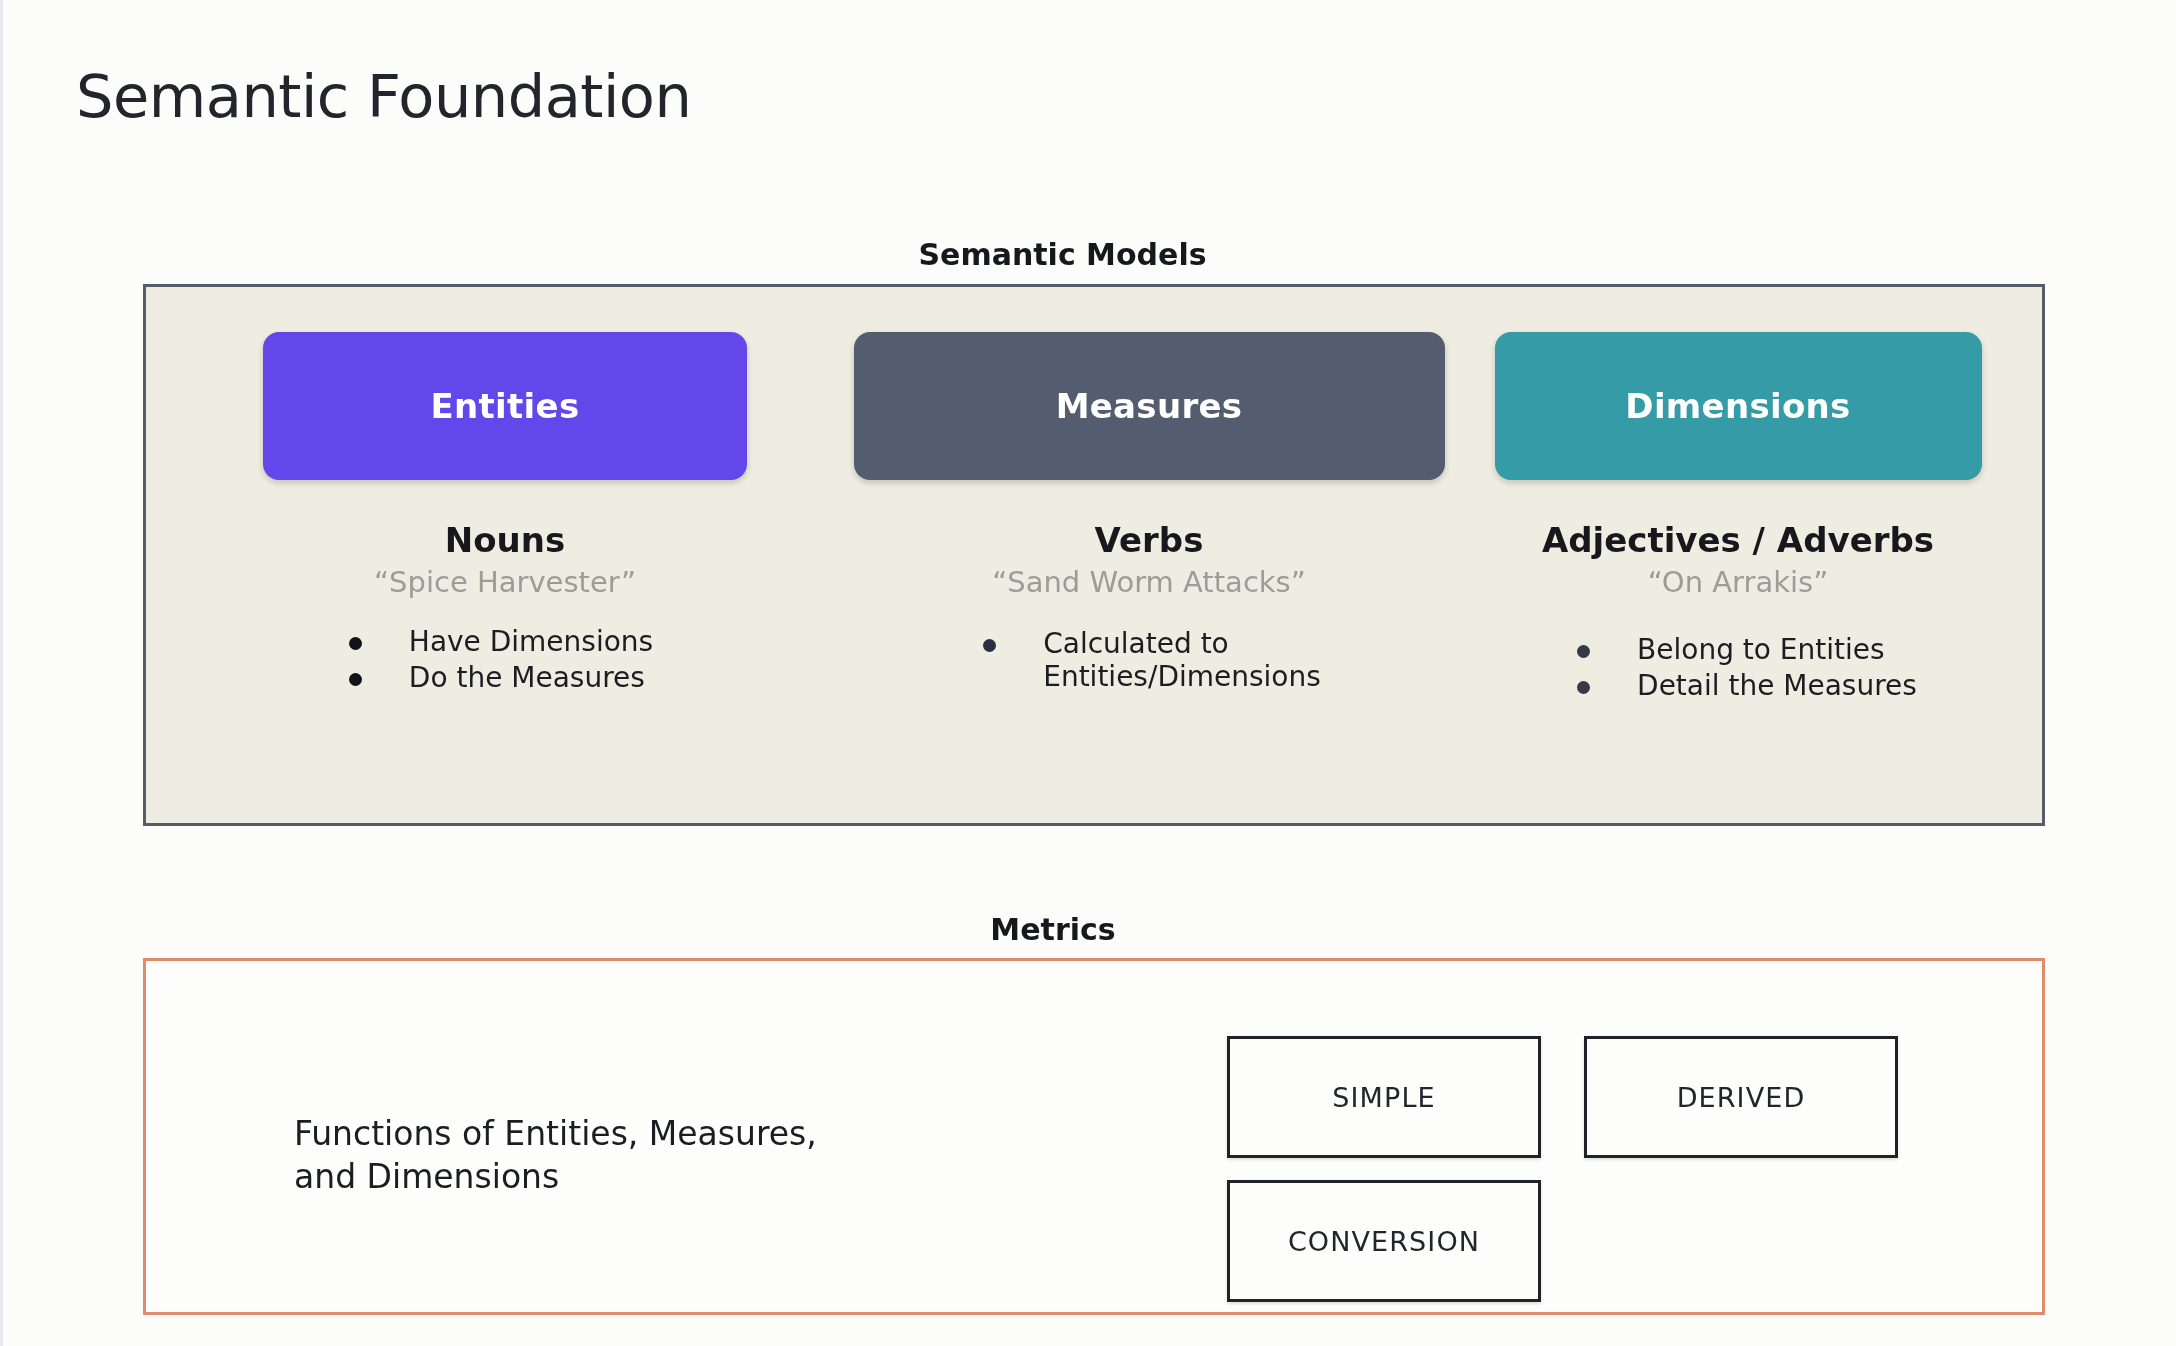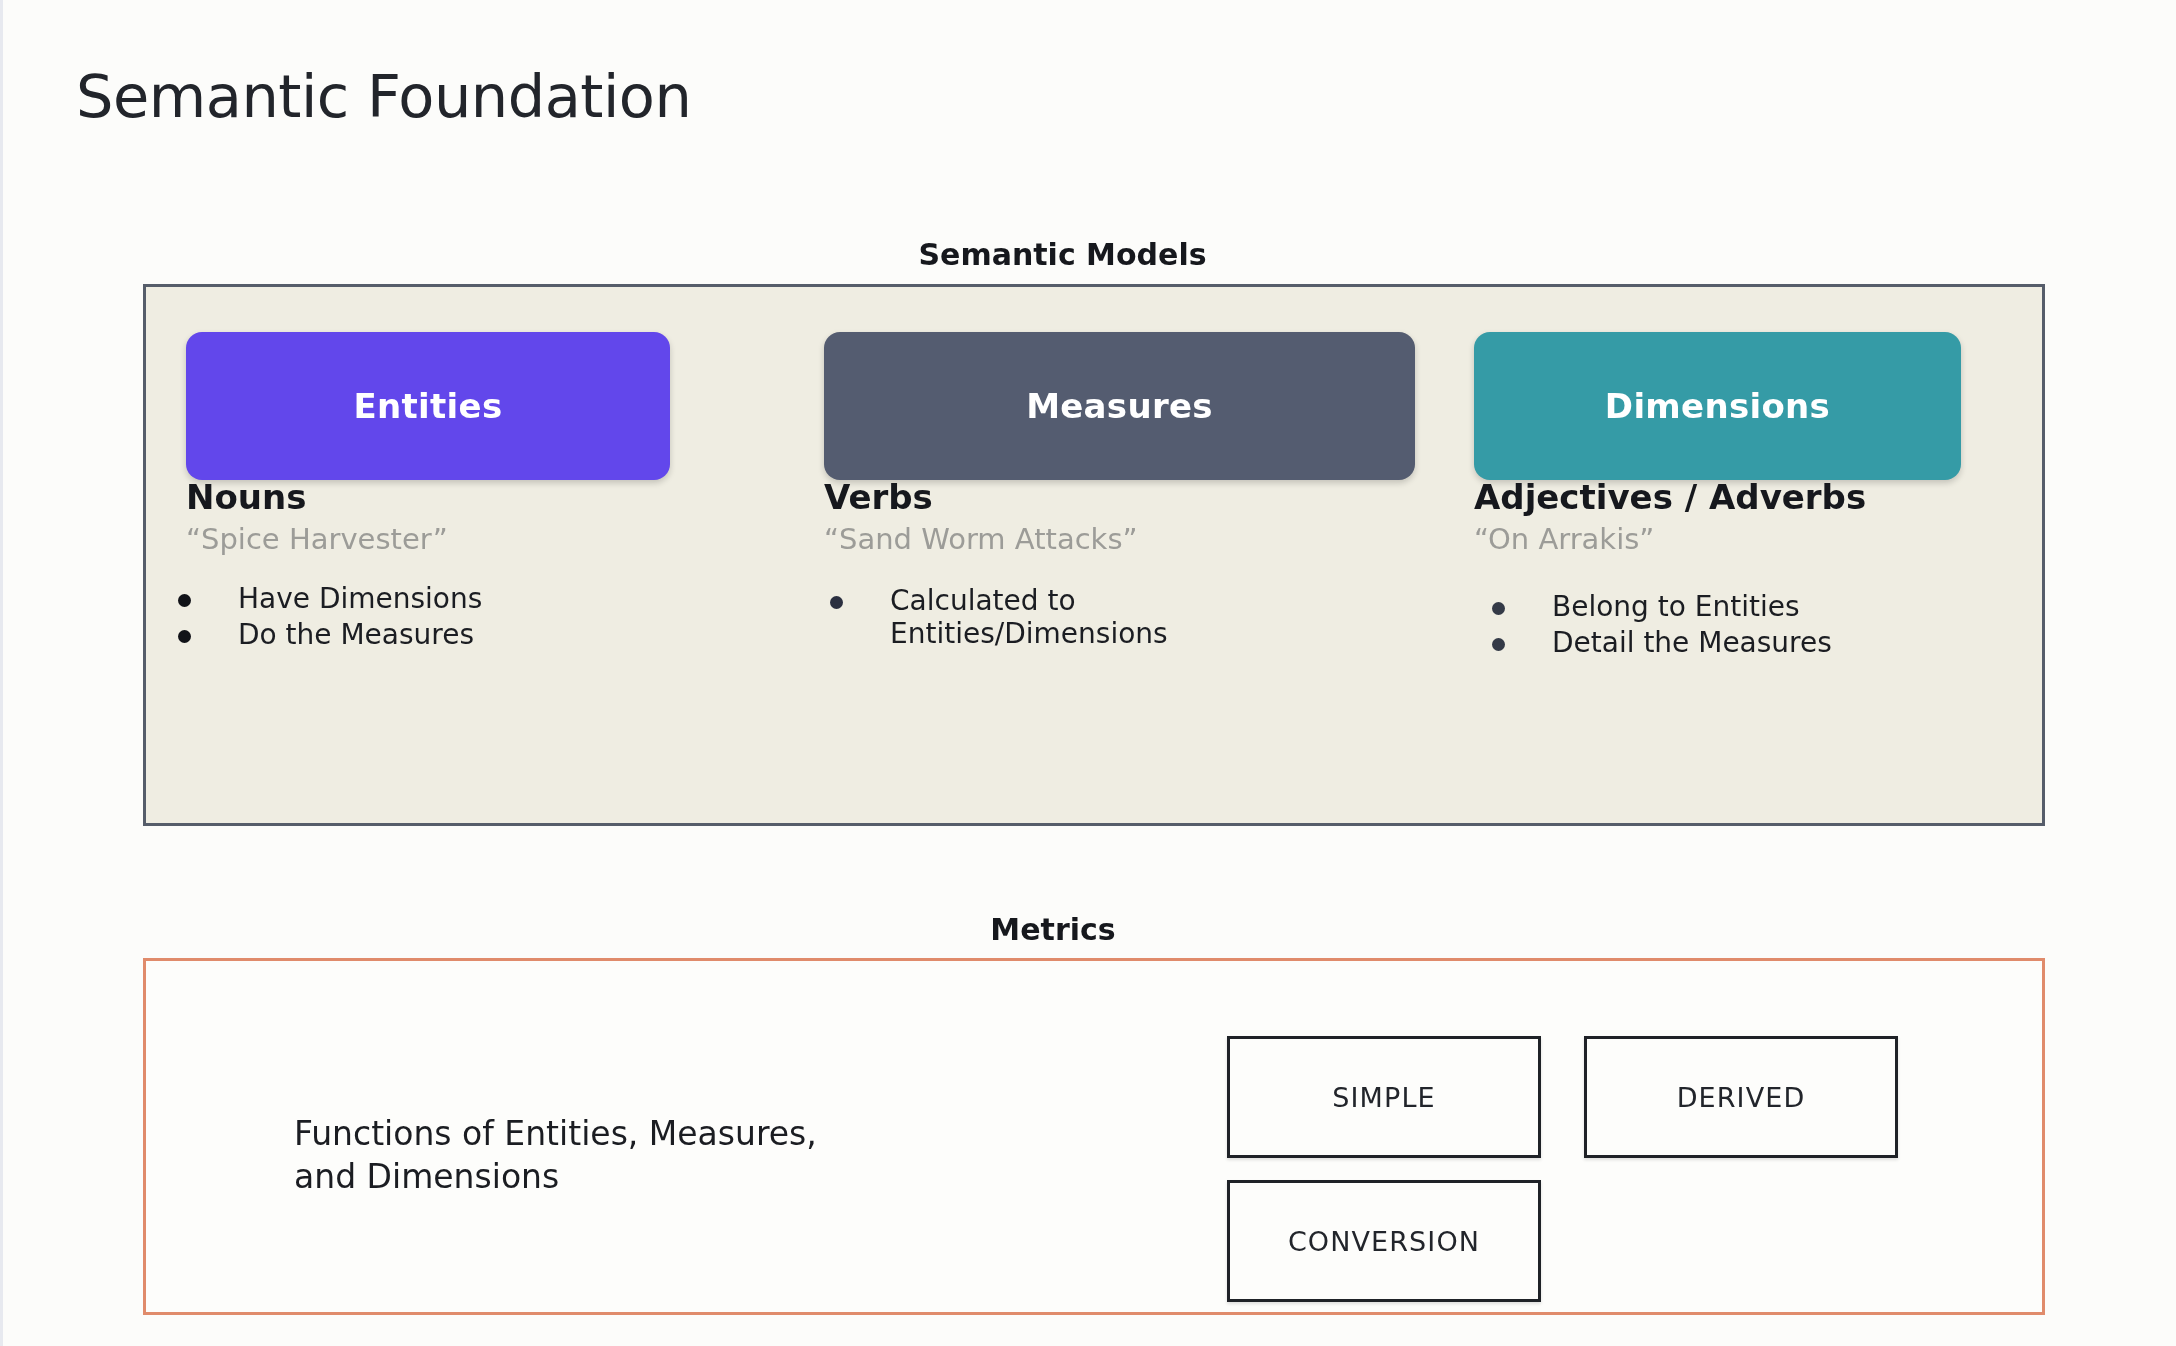--- a/index.html
+++ b/index.html
@@ -69,21 +69,21 @@
     position: absolute;
     inset: 0;
     display: flex;
     padding: 45px 40px 0 40px;
     box-sizing: border-box;
   }
   .model-col {
     flex: 1 1 0;
     display: flex;
     flex-direction: column;
-    align-items: flex-start;
+    align-items: center;
     position: relative;
   }
   .model-col.col-entities   { flex: 0 0 638px; }
   .model-col.col-measures   { flex: 0 0 650px; }
   .model-col.col-dimensions { flex: 1 1 auto; }
 
   .pill {
     width: 484px;
     height: 148px;
     border-radius: 16px;
@@ -95,20 +95,21 @@
     font-weight: 700;
     letter-spacing: 0.3px;
     box-shadow: 0 3px 6px rgba(0,0,0,0.18);
     box-sizing: border-box;
   }
   .col-entities   .pill { background: #6247eb; }
   .col-measures   .pill { background: #545c70; width: 591px; }
   .col-dimensions .pill { background: #359ba6; width: 487px; }
 
   .pos-label {
+    margin-top: 43px;
     font-size: 34px;
     font-weight: 700;
     color: #16181d;
     white-space: nowrap;
     text-align: center;
     line-height: 1.05;
   }
   .example {
     margin-top: 6px;
     font-size: 29px;

